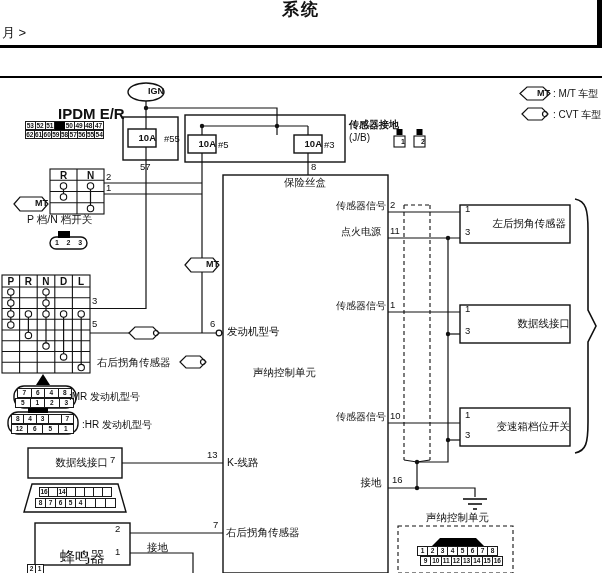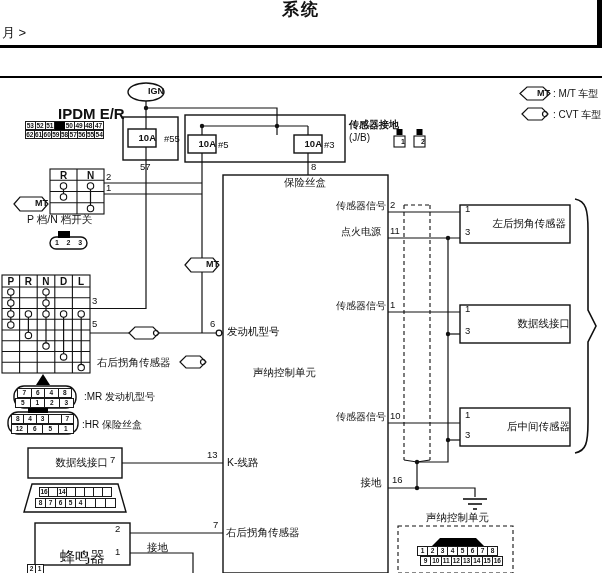--- a/index.html
+++ b/index.html
@@ -246,35 +246,35 @@
       <span>6</span>
       <span>4</span>
       <span>8</span>
     </div>
   <div class="row pg" style="left:16px;top:398px;width:58px;height:10px">
       <span>5</span>
       <span>1</span>
       <span>2</span>
       <span>3</span>
     </div>
-  <div class="t" style="left:84px;top:391px">:MR 发动机型号</div>
+  <div class="t" style="left:69px;top:391px">:MR 发动机型号</div>
   <div class="row pg" style="left:12px;top:414px;width:62px;height:10px">
       <span>8</span>
       <span>4</span>
       <span>3</span>
       <span></span>
       <span>7</span>
     </div>
   <div class="row pg" style="left:12px;top:424px;width:62px;height:10px">
       <span>12</span>
       <span>6</span>
       <span>5</span>
       <span>1</span>
     </div>
-  <div class="t" style="left:82px;top:419px">:HR 保险丝盒</div>
+  <div class="t" style="left:82px;top:419px">:HR 发动机型号</div>
 
   <div class="t s105 c" style="left:30px;top:456px;width:78px">数据线接口</div>
   <div class="t s95" style="left:110px;top:455px">7</div>
   <div class="t s95" style="left:207px;top:450px">13</div>
   <div class="t s105" style="left:227px;top:456px">K-线路</div>
   <div class="row pg" style="left:40px;top:487px;width:72px;height:10px">
       <span>16</span>
       <span></span>
       <span>14</span>
       <span></span>
@@ -319,21 +319,21 @@
   <div class="t s95" style="left:390px;top:411px">10</div>
   <div class="t s105 r" style="left:356px;top:476px;width:30px">接地</div>
   <div class="t s95" style="left:392px;top:475px">16</div>
 
   <div class="t s105 c" style="left:436px;top:217px;width:130px">左后拐角传感器</div>
   <div class="t s95" style="left:465px;top:204px">1</div>
   <div class="t s95" style="left:465px;top:227px">3</div>
   <div class="t s105 c" style="left:460px;top:317px;width:110px">数据线接口</div>
   <div class="t s95" style="left:465px;top:304px">1</div>
   <div class="t s95" style="left:465px;top:326px">3</div>
-  <div class="t s105 c" style="left:460px;top:420px;width:110px">后中间传感器</div>
+  <div class="t s105 c" style="left:460px;top:420px;width:110px">变速箱档位开关</div>
   <div class="t s95" style="left:465px;top:410px">1</div>
   <div class="t s95" style="left:465px;top:430px">3</div>
 
   <div class="t s105" style="left:426px;top:511px">声纳控制单元</div>
   <div class="row pg" style="left:418px;top:546px;width:80px;height:10px">
       <span>1</span>
       <span>2</span>
       <span>3</span>
       <span>4</span>
       <span>5</span>

